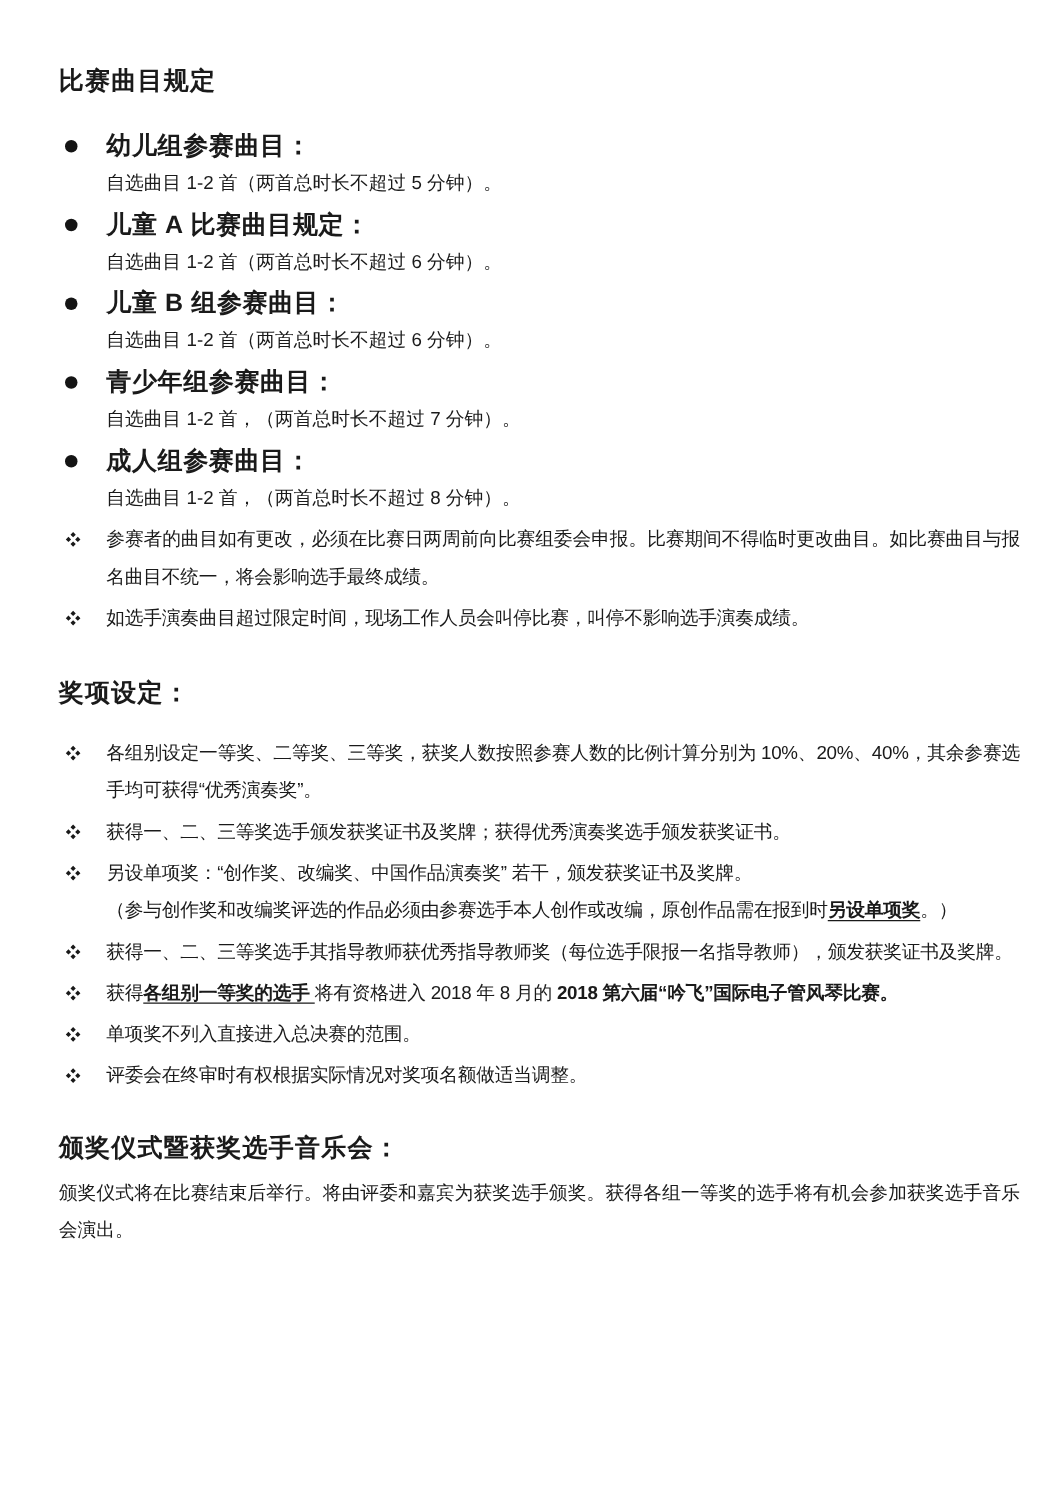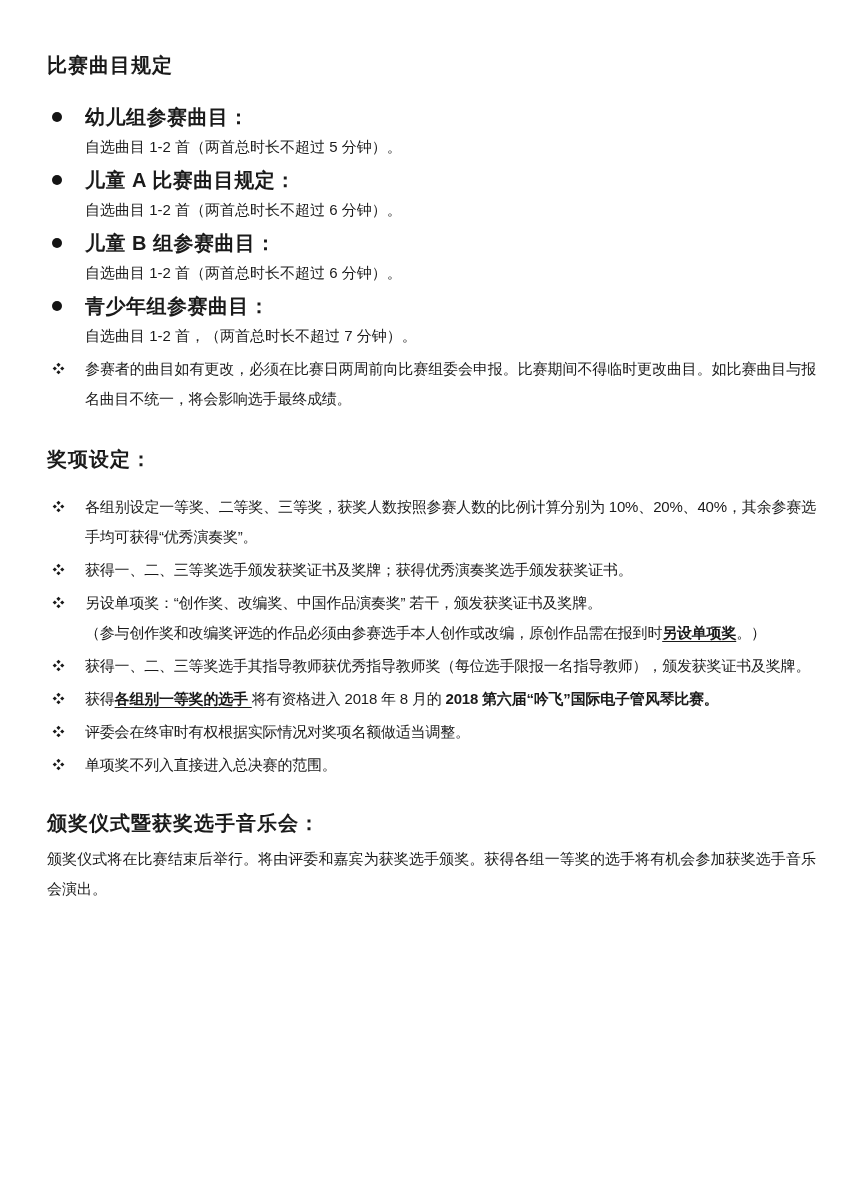--- a/index.html
+++ b/index.html
@@ -126,29 +126,48 @@
     </div>
     <div class="li">
       <span class="bullet-col">
           <span class="dot"></span>
         </span>
       <div class="li-body">
         <div class="group-label">青少年组参赛曲目：</div>
         <div class="group-detail">自选曲目 1-2 首，（两首总时长不超过 7 分钟）。</div>
       </div>
     </div>
+    <div class="li">
+      <span class="bullet-col">
+          <span class="dot"></span>
+        </span>
+      <div class="li-body">
+        <div class="group-label">成人组参赛曲目：</div>
+        <div class="group-detail">自选曲目 1-2 首，（两首总时长不超过 8 分钟）。</div>
+      </div>
+    </div>
 
     <div class="li">
       <span class="bullet-col">
         <svg class="diamond-icon" viewBox="0 0 16 16" width="13" height="13" aria-hidden="true">
           <path fill="#1a1a1a" d="M8 0.8 L10.6 3.4 L8 6 L5.4 3.4 Z M3.4 5.4 L6 8 L3.4 10.6 L0.8 8 Z M12.6 5.4 L15.2 8 L12.6 10.6 L10 8 Z M8 10 L10.6 12.6 L8 15.2 L5.4 12.6 Z"></path>
         </svg>
       </span>
       <div class="li-body">
         <p class="note-text"><span>参赛者的曲目如有更改，必须在比赛日两周前向比赛组委会申报。比赛期间不得临时更改曲目。如比赛曲目与报名曲目不统一，将会影响选手最终成绩。</span></p>
+      </div>
+    </div>
+    <div class="li">
+      <span class="bullet-col">
+        <svg class="diamond-icon" viewBox="0 0 16 16" width="13" height="13" aria-hidden="true">
+          <path fill="#1a1a1a" d="M8 0.8 L10.6 3.4 L8 6 L5.4 3.4 Z M3.4 5.4 L6 8 L3.4 10.6 L0.8 8 Z M12.6 5.4 L15.2 8 L12.6 10.6 L10 8 Z M8 10 L10.6 12.6 L8 15.2 L5.4 12.6 Z"></path>
+        </svg>
+      </span>
+      <div class="li-body">
+        <p class="note-text"><span>如选手演奏曲目超过限定时间，现场工作人员会叫停比赛，叫停不影响选手演奏成绩。</span></p>
       </div>
     </div>
   </div>
 
   <div class="sec sec-awards">
     <h1 class="sec-title">奖项设定：</h1>
 
     <div class="li">
       <span class="bullet-col">
         <svg class="diamond-icon" viewBox="0 0 16 16" width="13" height="13" aria-hidden="true">
@@ -200,31 +219,31 @@
         <p class="note-text"><span>获得</span><span class="run-biu">各组别一等奖的选手 </span><span>将有资格进入 2018 年 8 月的 </span><span class="run-b">2018 第六届“吟飞”国际电子管风琴比赛。</span></p>
       </div>
     </div>
     <div class="li">
       <span class="bullet-col">
         <svg class="diamond-icon" viewBox="0 0 16 16" width="13" height="13" aria-hidden="true">
           <path fill="#1a1a1a" d="M8 0.8 L10.6 3.4 L8 6 L5.4 3.4 Z M3.4 5.4 L6 8 L3.4 10.6 L0.8 8 Z M12.6 5.4 L15.2 8 L12.6 10.6 L10 8 Z M8 10 L10.6 12.6 L8 15.2 L5.4 12.6 Z"></path>
         </svg>
       </span>
       <div class="li-body">
+        <p class="note-text"><span>单项奖不列入直接进入总决赛的范围。</span></p>
+      </div>
+    </div>
+    <div class="li">
+      <span class="bullet-col">
+        <svg class="diamond-icon" viewBox="0 0 16 16" width="13" height="13" aria-hidden="true">
+          <path fill="#1a1a1a" d="M8 0.8 L10.6 3.4 L8 6 L5.4 3.4 Z M3.4 5.4 L6 8 L3.4 10.6 L0.8 8 Z M12.6 5.4 L15.2 8 L12.6 10.6 L10 8 Z M8 10 L10.6 12.6 L8 15.2 L5.4 12.6 Z"></path>
+        </svg>
+      </span>
+      <div class="li-body">
         <p class="note-text"><span>评委会在终审时有权根据实际情况对奖项名额做适当调整。</span></p>
-      </div>
-    </div>
-    <div class="li">
-      <span class="bullet-col">
-        <svg class="diamond-icon" viewBox="0 0 16 16" width="13" height="13" aria-hidden="true">
-          <path fill="#1a1a1a" d="M8 0.8 L10.6 3.4 L8 6 L5.4 3.4 Z M3.4 5.4 L6 8 L3.4 10.6 L0.8 8 Z M12.6 5.4 L15.2 8 L12.6 10.6 L10 8 Z M8 10 L10.6 12.6 L8 15.2 L5.4 12.6 Z"></path>
-        </svg>
-      </span>
-      <div class="li-body">
-        <p class="note-text"><span>单项奖不列入直接进入总决赛的范围。</span></p>
       </div>
     </div>
   </div>
 
   <div class="sec sec-ceremony">
     <h1 class="sec-title">颁奖仪式暨获奖选手音乐会：</h1>
     <p class="para">颁奖仪式将在比赛结束后举行。将由评委和嘉宾为获奖选手颁奖。获得各组一等奖的选手将有机会参加获奖选手音乐会演出。</p>
   </div>
 
 </div>

